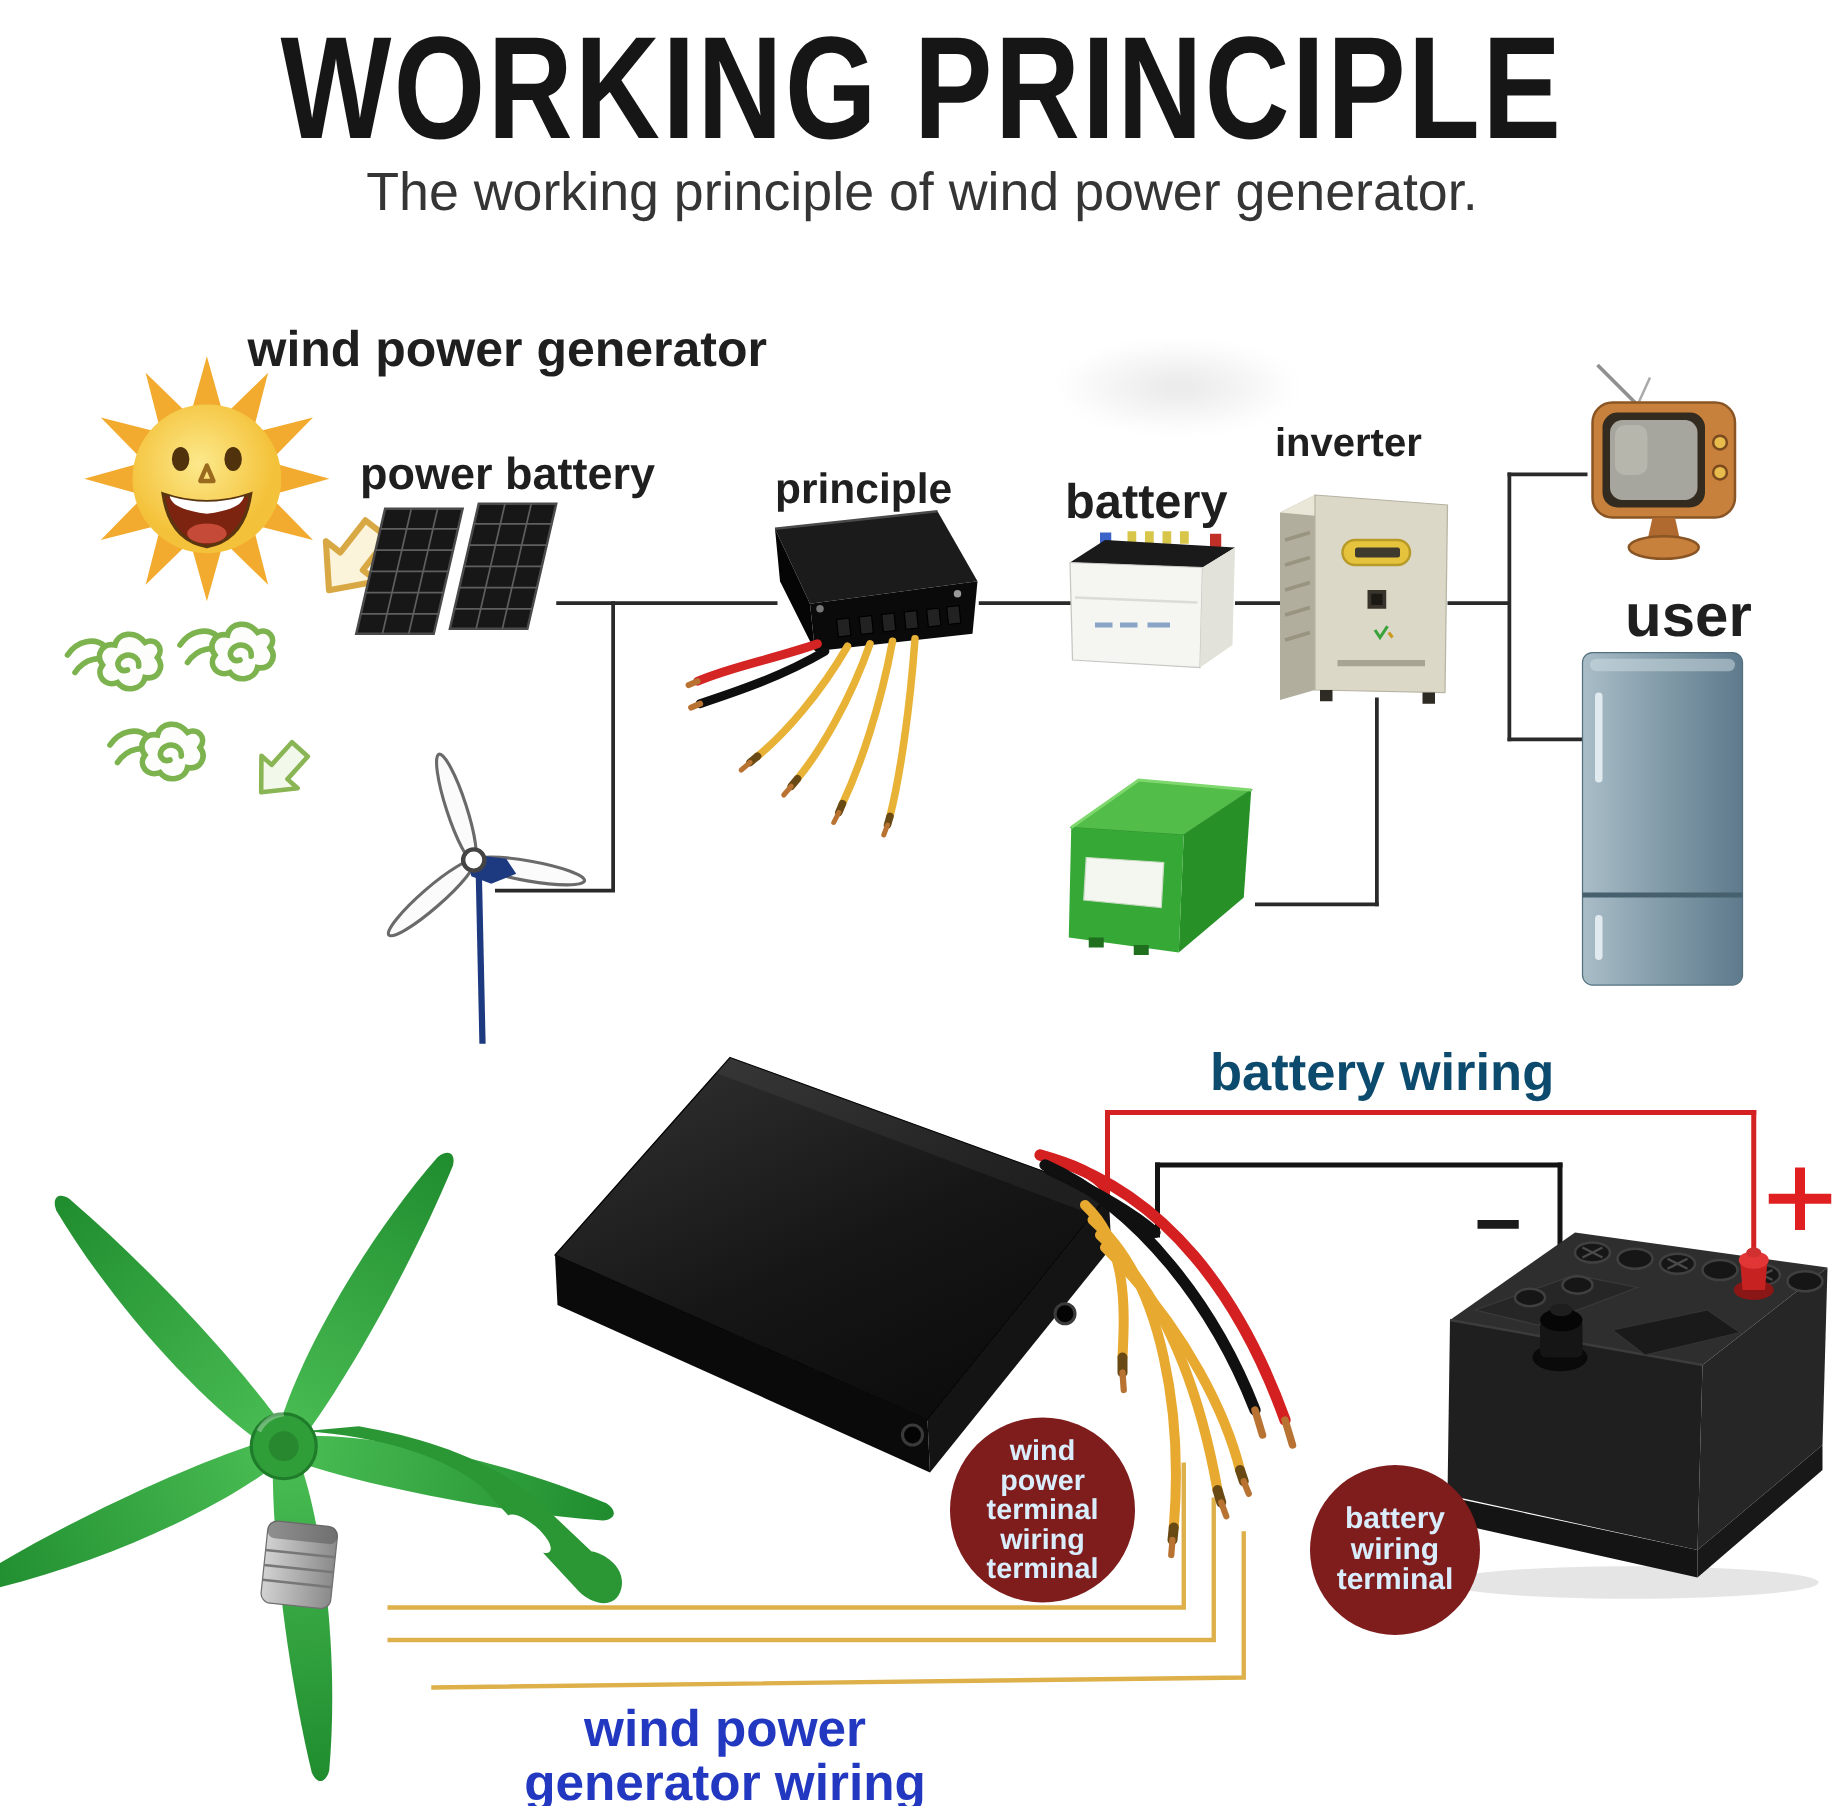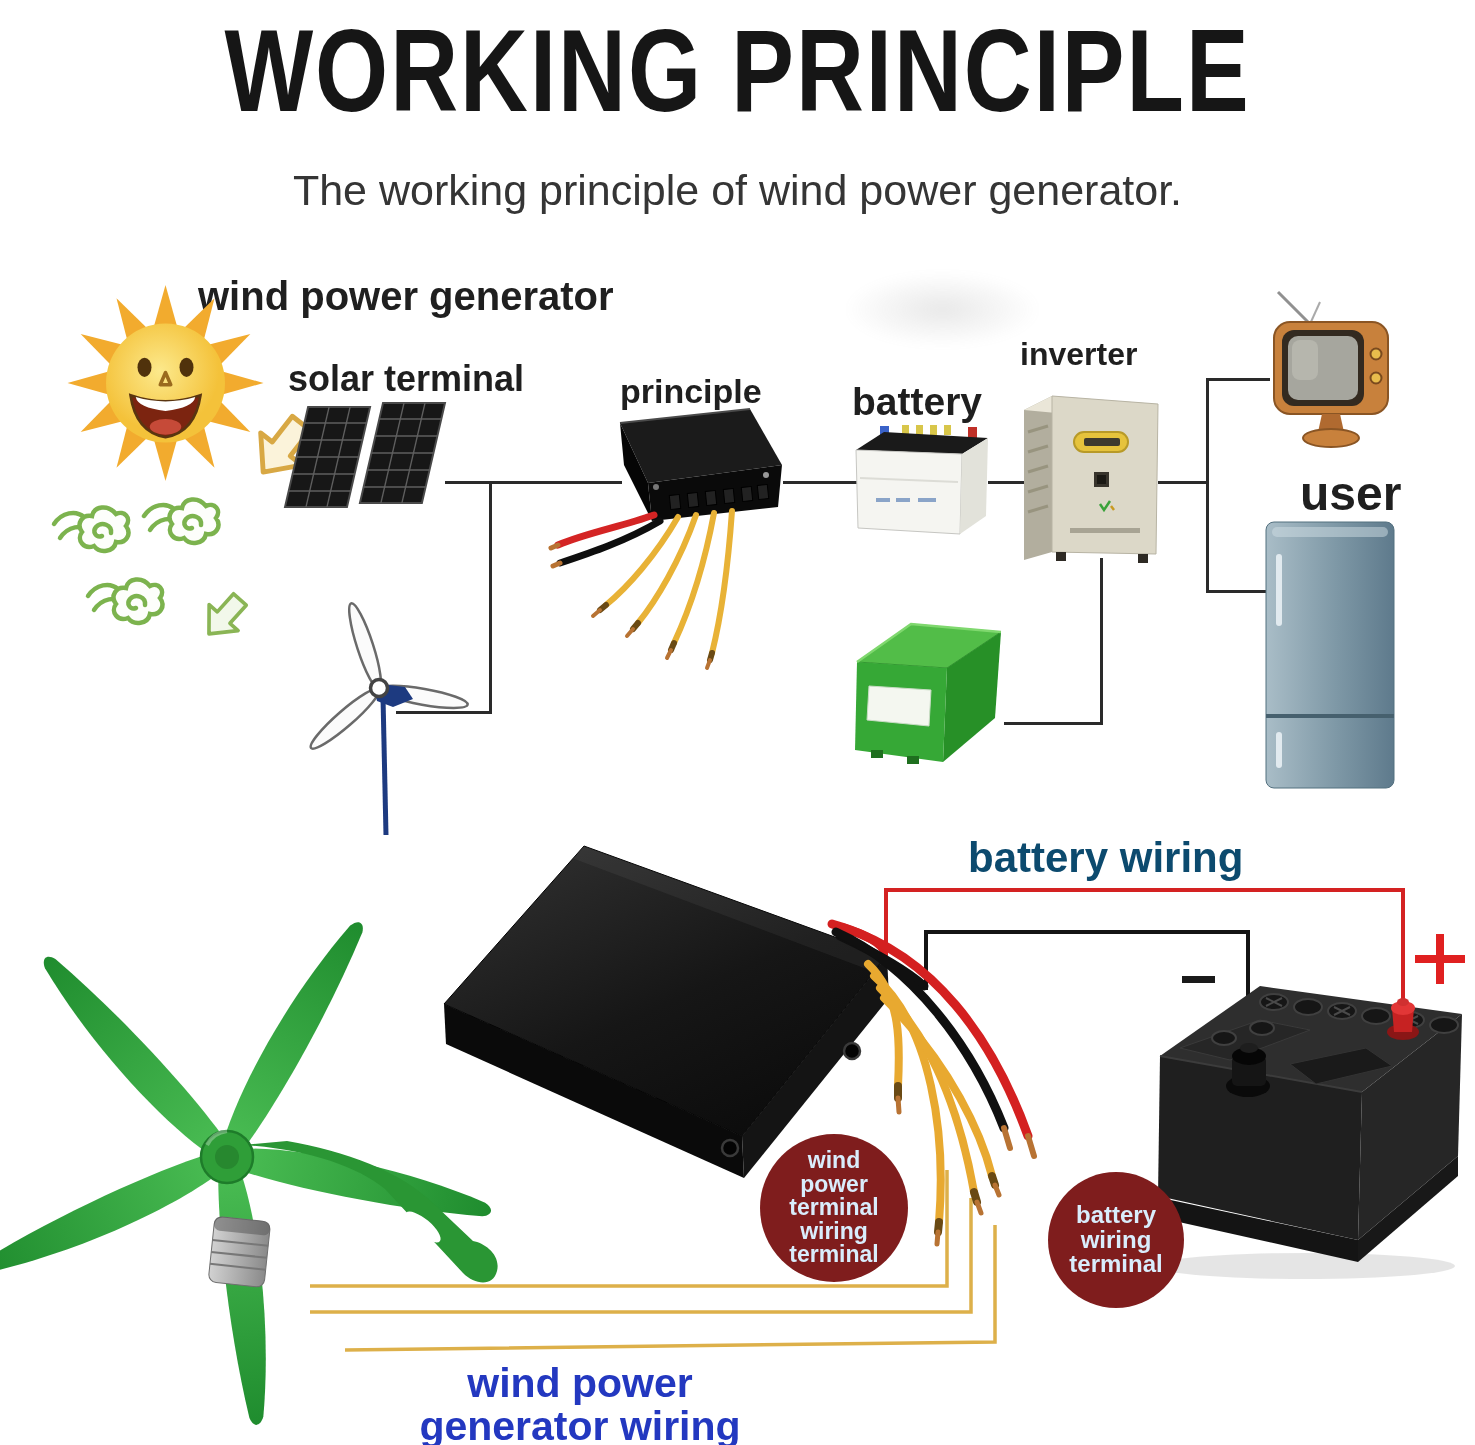--- a/index.html
+++ b/index.html
@@ -3,21 +3,21 @@
 <meta charset="utf-8">
 <style>
   html,body{margin:0;padding:0;background:#fff;}
   #stage{position:relative;width:1475px;height:1445px;background:#fff;overflow:hidden;
          font-family:"Liberation Sans",sans-serif;color:#1c1c1c;}
   .abs{position:absolute;}
   .lbl{position:absolute;color:#1f1f1f;font-weight:700;white-space:nowrap;}
   .ln{position:absolute;background:#2a2a2a;}
   .title{position:absolute;left:0;right:0;top:4px;text-align:center;font-size:94px;font-weight:700;
          color:#161616;letter-spacing:2px;transform:scaleY(1.24);transform-origin:top center;}
-  .subtitle{position:absolute;left:0;right:0;top:130px;text-align:center;font-size:43px;color:#353535;margin-top:36px;}
+  .subtitle{position:absolute;left:0;right:0;top:130px;text-align:center;font-size:43px;color:#353535;}
   .blue-lbl{position:absolute;color:#0c4a6e;font-weight:700;white-space:nowrap;}
   .bubble{position:absolute;border-radius:50%;background:#7f1d1d;color:#d9edfc;display:flex;
           flex-direction:column;align-items:center;justify-content:center;text-align:center;
           font-weight:700;line-height:1.02;}
   .watermark{position:absolute;left:845px;top:272px;width:195px;height:75px;opacity:.22;
           background:radial-gradient(closest-side,#9a9a9a,transparent);filter:blur(5px);}
   svg{position:absolute;overflow:visible;}
 </style>
 </head>
 <body>
@@ -34,22 +34,22 @@
   <div class="ln" style="left:396px;top:711px;width:96px;height:3px"></div>
   <div class="ln" style="left:783px;top:481px;width:76px;height:3px"></div>
   <div class="ln" style="left:988px;top:481px;width:45px;height:3px"></div>
   <div class="ln" style="left:1158px;top:481px;width:50px;height:3px"></div>
   <div class="ln" style="left:1206px;top:378px;width:3px;height:215px"></div>
   <div class="ln" style="left:1206px;top:378px;width:64px;height:3px"></div>
   <div class="ln" style="left:1206px;top:590px;width:70px;height:3px"></div>
   <div class="ln" style="left:1100px;top:558px;width:3px;height:167px"></div>
   <div class="ln" style="left:1004px;top:722px;width:99px;height:3px"></div>
 
-  <div class="lbl" style="left:198px;top:274px;font-size:40px">wind power generator</div>
-  <div class="lbl" style="left:288px;top:358px;font-size:36px">solar terminal</div>
+  <div class="lbl" style="left:198px;top:258px;font-size:40px">wind power generator</div>
+  <div class="lbl" style="left:288px;top:358px;font-size:36px">power battery</div>
   <div class="lbl" style="left:620px;top:372px;font-size:34px">principle</div>
   <div class="lbl" style="left:852px;top:380px;font-size:39px">battery</div>
   <div class="lbl" style="left:1020px;top:336px;font-size:32px">inverter</div>
   <div class="lbl" style="left:1300px;top:466px;font-size:48px">user</div>
 
   <svg style="left:78px;top:283px" width="175" height="200" viewBox="0 0 100 114">
     <defs>
         <radialGradient id="sunG" cx="45%" cy="40%">
           <stop offset="0%" stop-color="#fce98c"></stop>
           <stop offset="100%" stop-color="#f4c23a"></stop>

